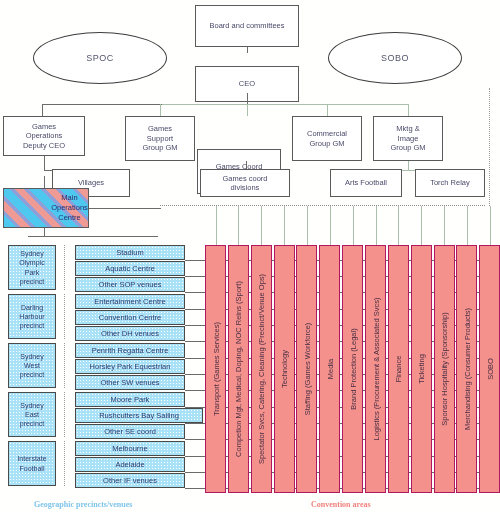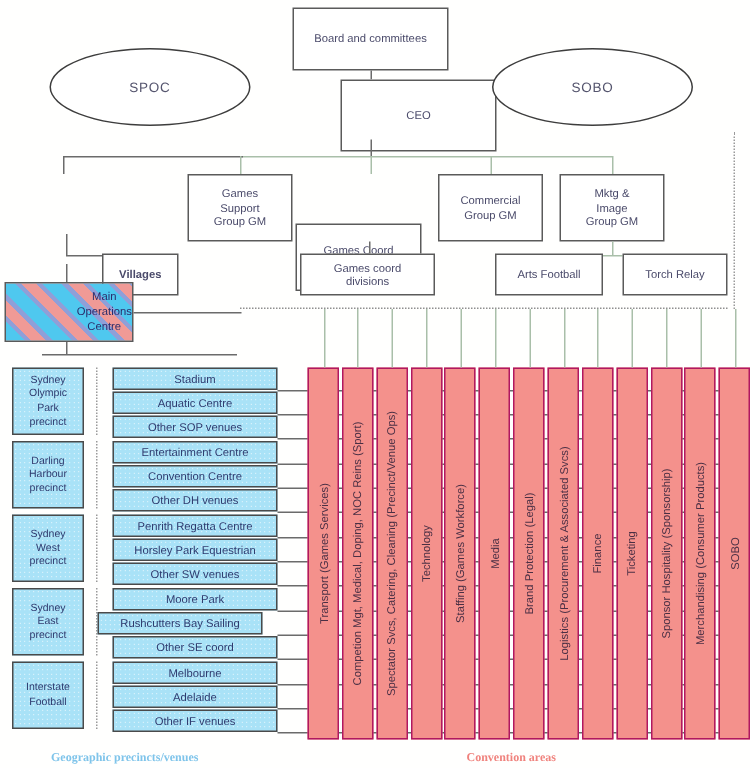--- a/index.html
+++ b/index.html
@@ -55,21 +55,21 @@
 <body>
 
 <div id="stage">
 
   <div class="box" style="left:195px;top:5px;width:104px;height:42px;">
     <span>Board and committees</span>
   </div>
 
   <div class="ln lnv" style="left:247px;top:47px;height:6px;"></div>
 
-  <div class="box" style="left:195px;top:53px;width:104px;height:48px;margin-left:32px;">
+  <div class="box" style="left:195px;top:66px;width:104px;height:36px;">
     <span>CEO</span>
   </div>
 
   <div class="ell" style="left:33px;top:32px;width:134px;height:52px;">
     <span>SPOC</span>
   </div>
 
   <div class="ell" style="left:328px;top:32px;width:134px;height:52px;">
     <span>SOBO</span>
   </div>
@@ -77,20 +77,24 @@
   <div class="ln lnv" style="left:247px;top:93px;height:11px;"></div>
   <div class="ln lnh lnlight" style="left:160px;top:104px;width:248px;"></div>
   <div class="ln lnh" style="left:42px;top:104px;width:120px;"></div>
 
   <div class="ln lnv" style="left:42px;top:104px;height:12px;"></div>
   <div class="ln lnv lnlight" style="left:160px;top:104px;height:12px;"></div>
   <div class="ln lnv lnlight" style="left:247px;top:104px;height:12px;"></div>
   <div class="ln lnv lnlight" style="left:327px;top:104px;height:12px;"></div>
   <div class="ln lnv lnlight" style="left:408px;top:104px;height:12px;"></div>
 
+  <div class="box" style="left:3px;top:116px;width:82px;height:40px;white-space:pre-line;">
+    <span>Games Operations
+Deputy CEO</span>
+  </div>
   <div class="box" style="left:125px;top:116px;width:70px;height:45px;white-space:pre-line;">
     <span>Games Support
 Group GM</span>
   </div>
   <div class="box" style="left:197px;top:116px;width:84px;height:45px;white-space:pre-line;margin-top:33px;">
     <span>Games Coord
 ( CEO)</span>
   </div>
   <div class="box" style="left:292px;top:116px;width:70px;height:45px;white-space:pre-line;">
     <span>Commercial
@@ -107,21 +111,21 @@
 
   <div class="ln lnv" style="left:246px;top:161px;height:9px;"></div>
   <div class="ln lnh" style="left:210px;top:170px;width:37px;"></div>
   <div class="ln lnv" style="left:210px;top:170px;height:6px;"></div>
 
   <div class="ln lnv lnlight" style="left:408px;top:161px;height:9px;"></div>
   <div class="ln lnh lnlight" style="left:367px;top:170px;width:82px;"></div>
   <div class="ln lnv lnlight" style="left:367px;top:170px;height:6px;"></div>
   <div class="ln lnv lnlight" style="left:449px;top:170px;height:6px;"></div>
 
-  <div class="box" style="left:68px;top:169px;width:51px;height:18px;font-weight:bold;">
+  <div class="box" style="left:52px;top:169px;width:78px;height:18px;">
     <span>Villages</span>
   </div>
   <div class="box" style="left:200px;top:169px;width:90px;height:18px;">
     <span>Games coord divisions</span>
   </div>
   <div class="box" style="left:330px;top:169px;width:72px;height:18px;">
     <span>Arts Football</span>
   </div>
   <div class="box" style="left:415px;top:169px;width:70px;height:18px;">
     <span>Torch Relay</span>
@@ -193,21 +197,21 @@
       </div>
       <div class="ln lnh" style="left:185px;top:390px;width:302px;"></div>
       <div class="blue" style="left:8px;top:392px;width:48px;height:45px;white-space:pre-line;font-size:7px;"><span>Sydney
 East
 precinct</span></div>
       <div class="dotv" style="left:64px;top:392px;height:45px;"></div>
       <div class="blue" style="left:75px;top:392px;width:110px;height:15px;">
         <span>Moore Park</span>
       </div>
       <div class="ln lnh" style="left:185px;top:407px;width:302px;"></div>
-      <div class="blue" style="left:65px;top:408px;width:110px;height:15px;">
+      <div class="blue" style="left:75px;top:408px;width:128px;height:15px;">
         <span>Rushcutters Bay Sailing</span>
       </div>
       <div class="ln lnh" style="left:185px;top:423px;width:302px;"></div>
       <div class="blue" style="left:75px;top:424px;width:110px;height:15px;">
         <span>Other SE coord</span>
       </div>
       <div class="ln lnh" style="left:185px;top:439px;width:302px;"></div>
       <div class="blue" style="left:8px;top:441px;width:48px;height:45px;white-space:pre-line;font-size:7px;"><span>Interstate
 Football</span></div>
       <div class="dotv" style="left:64px;top:441px;height:45px;"></div>

